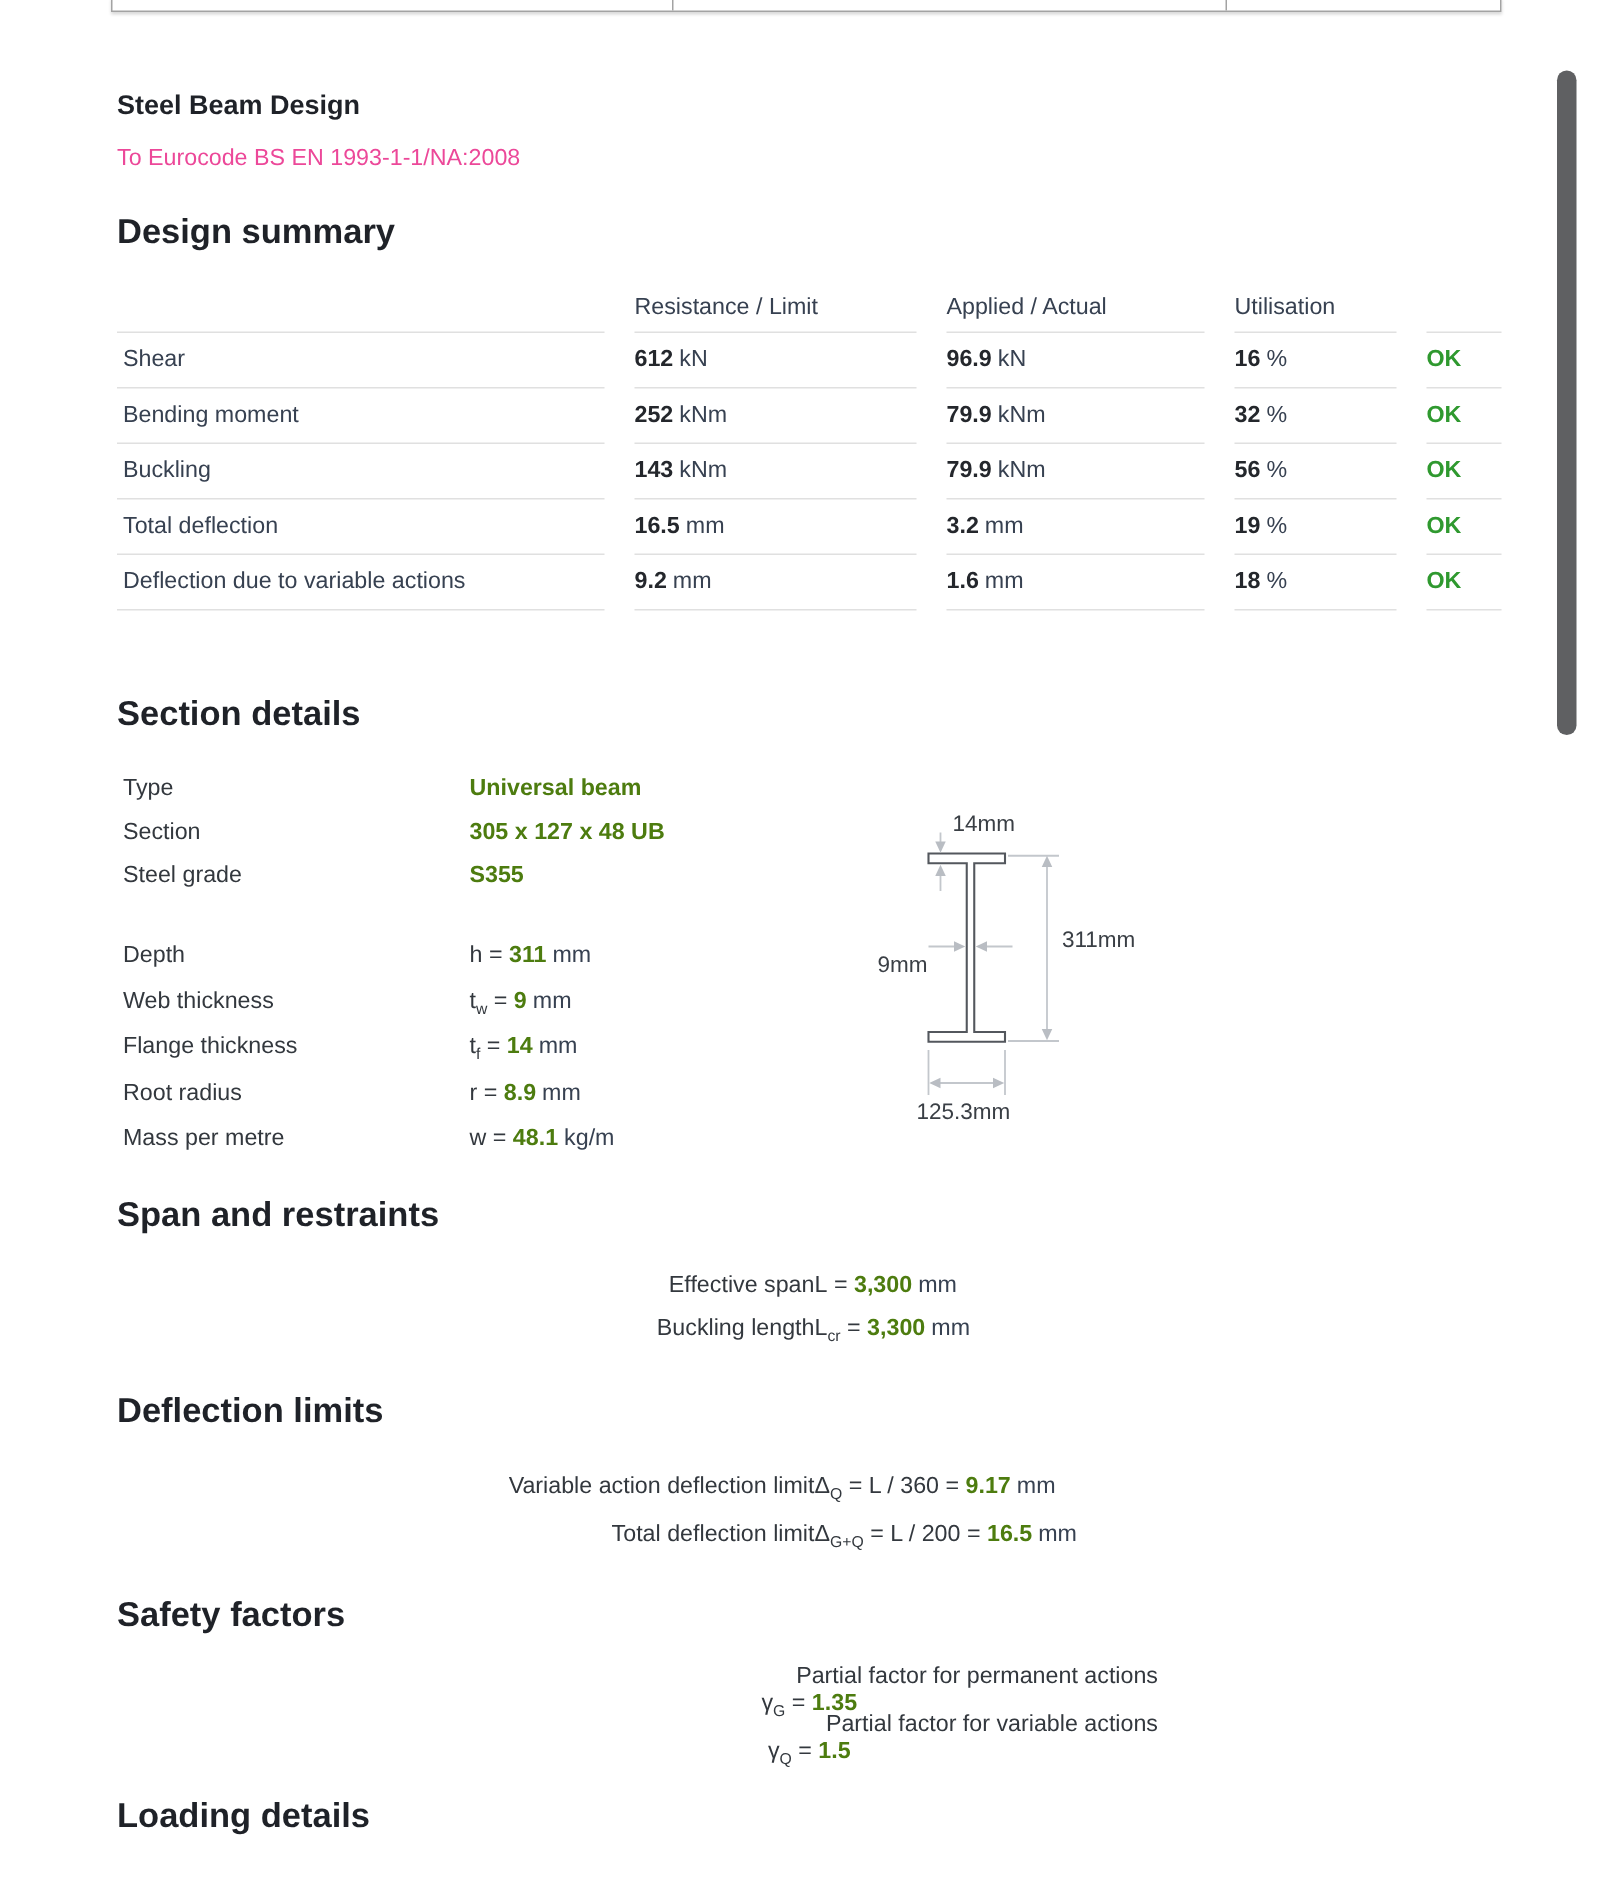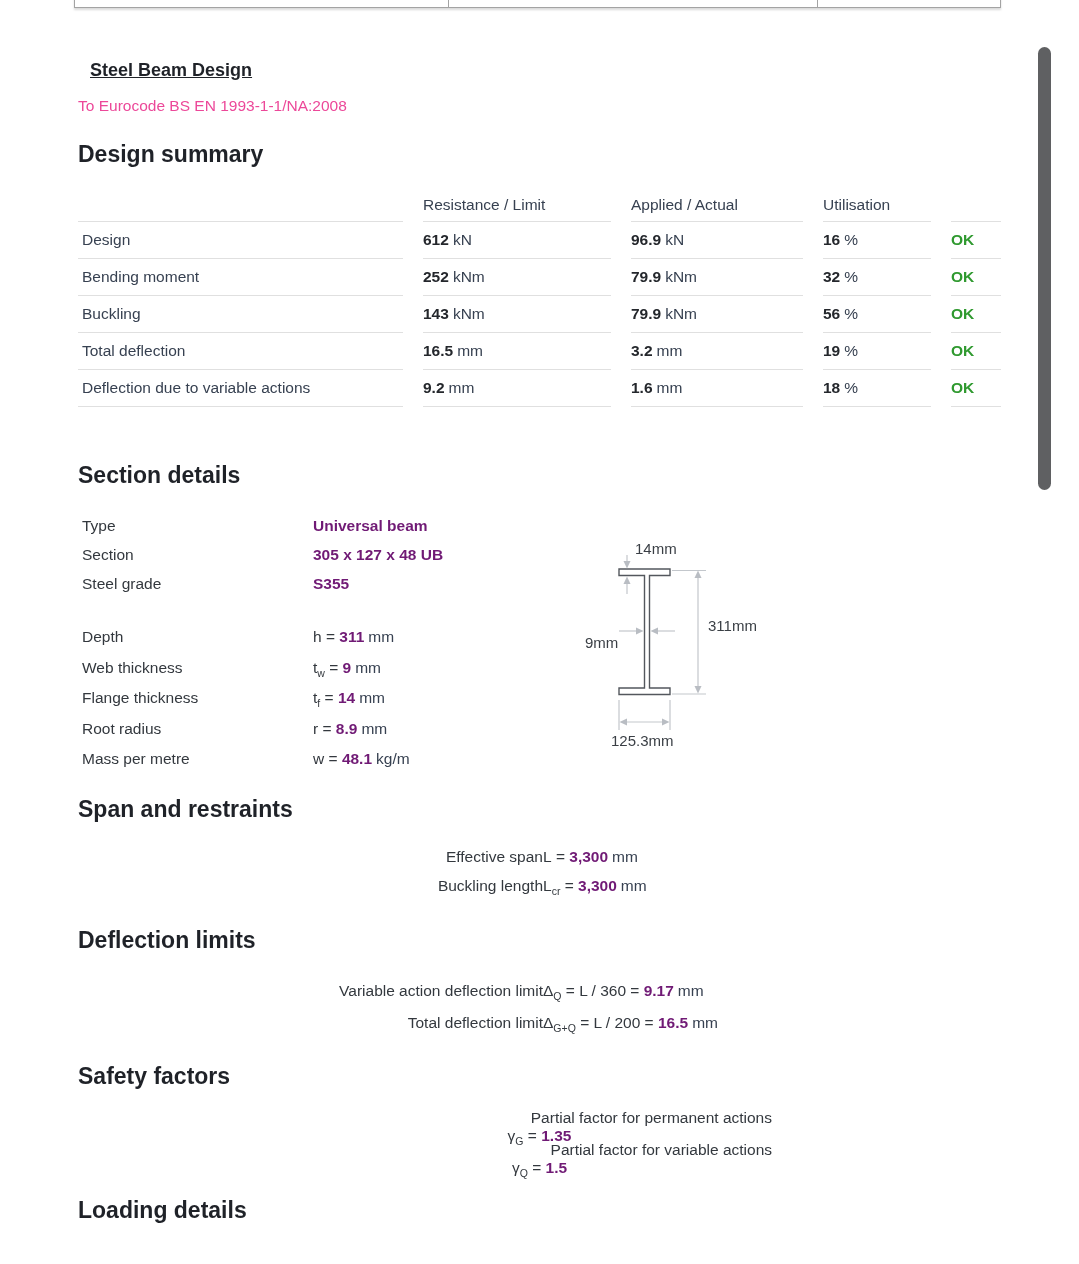--- a/index.html
+++ b/index.html
@@ -23,21 +23,21 @@
   .top-remnant .cell:nth-child(3){ flex:1; border-right:none; }
 
   
   .scroll-thumb{
     position:absolute; left:1038px; top:47px; width:13px; height:443px;
     background:#5f6062; border-radius:7px;
   }
 
   main{ position:absolute; left:78px; top:0; width:923px; }
 
-  h1{ font-size:18px; line-height:24px; font-weight:700; color:#1f2228; margin:58px 12px 0;text-decoration:underline; }
+  h1{ font-size:18px; line-height:24px; font-weight:700; color:#1f2228; margin:58px 0 0; }
   .subtitle{ font-size:15.5px; line-height:22px; margin:13px 0 0; color:#ec4899; }
   h2{ font-size:23px; line-height:24px; font-weight:700; color:#1f2228; margin:0; }
 
   #design-summary h2{ margin-top:25px; }
   .ds-table{ margin-top:23px; font-size:15.5px; }
   .ds-row{ display:flex; gap:20px; }
   .ds-row > div{ display:flex; align-items:center; border-bottom:1px solid #e0e0e0; }
   .ds-head{ height:33px; color:#374151; }
   .ds-body-row{ height:37px; }
   .c1{ width:325px; padding-left:4px; }
@@ -45,21 +45,21 @@
   b.val{ font-weight:700; color:#24272c; }
   .unit{ margin-left:4px; color:#374151; }
   .ok{ font-weight:700; font-size:15.5px; }
 
   #section-details h2{ margin-top:56px; }
   .kv{ margin-top:24px; padding-left:4px; }
   .kv-row{ display:flex; align-items:center; height:29px; font-size:15.5px; color:#33383e; }
   .props .kv-row{ height:30.5px; }
   .kv-row .k{ width:231px; }
   .kv-row.wide .k{ width:461px;text-align:right; }
-  .kv-row .v b{ font-weight:700; color:#701a75; }
+  .kv-row .v b{ font-weight:700; color:#4d7c0f; }
   sub{ font-size:10.5px; line-height:0; }
 
   #span-restraints h2{ margin-top:22px; }
   #span-restraints .kv{ margin-top:22px; }
   #deflection-limits h2{ margin-top:27px; }
   #deflection-limits .kv{ margin-top:23px; }
   #deflection-limits .kv-row{ height:32px; }
   #safety-factors h2{ margin-top:25px; }
   #safety-factors .kv{ margin-top:21px; }
   #safety-factors .kv-row{ height:32px;flex-direction:column; }
@@ -93,21 +93,21 @@
     <div class="ds-table">
       <div class="ds-row ds-head">
         <div class="c1"></div>
         <div class="c2">Resistance / Limit</div>
         <div class="c3">Applied / Actual</div>
         <div class="c4">Utilisation</div>
         <div class="c5"></div>
       </div>
 
       <div class="ds-row ds-body-row">
-        <div class="c1">Design</div>
+        <div class="c1">Shear</div>
         <div class="c2">
             <b class="val">612</b>
             <span class="unit">kN</span>
           </div>
         <div class="c3">
             <b class="val">96.9</b>
             <span class="unit">kN</span>
           </div>
         <div class="c4">
             <b class="val">16</b>

